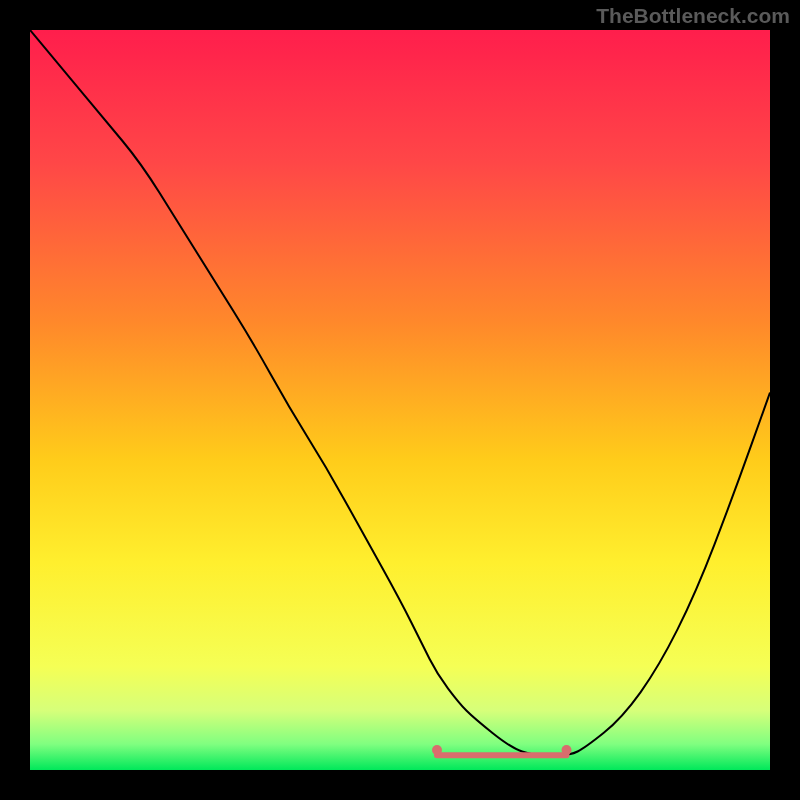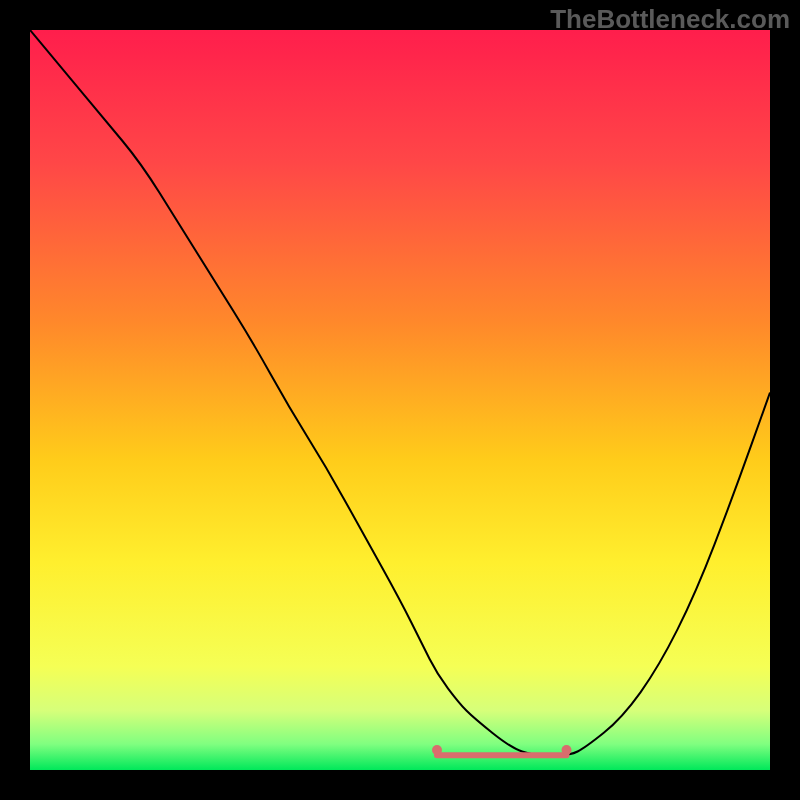--- a/index.html
+++ b/index.html
@@ -9,21 +9,21 @@
     height: 800px;
     background: #000;
     position: relative;
   }
   .attribution {
     position: absolute;
     top: 4px;
     right: 10px;
     color: #5a5a5a;
     font-family: Arial, sans-serif;
-    font-size: 26px;
+    font-size: 21px;
     font-weight: bold;
     z-index: 10;
   }
   .plot-area {
     position: absolute;
     left: 30px;
     top: 30px;
     width: 740px;
     height: 740px;
   }

